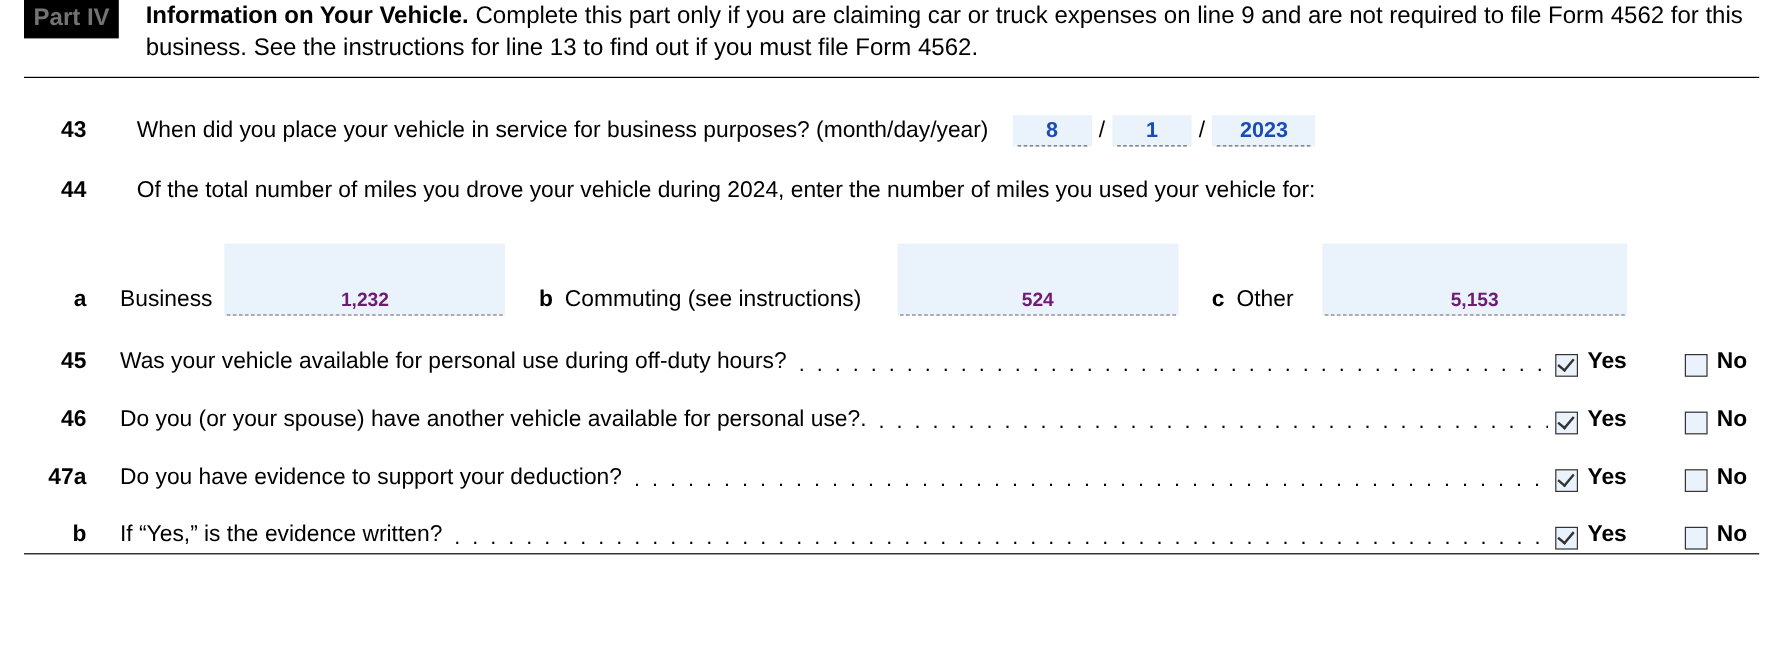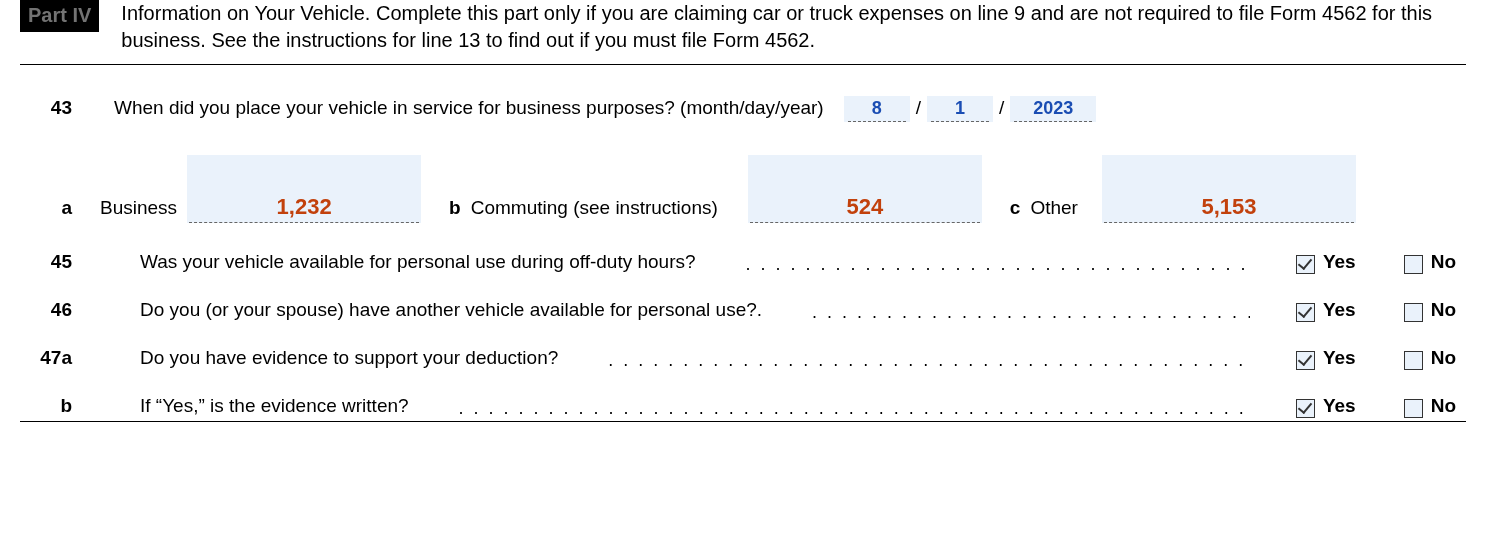--- a/index.html
+++ b/index.html
@@ -33,21 +33,21 @@
       font-size: 20px;
       margin-right: 22px;
       white-space: nowrap;
       line-height: 1.3;
     }
     .part-instructions {
       font-size: 20px;
       line-height: 1.35;
     }
     .part-instructions .title-bold {
-      font-weight: normal;
+      font-weight: bold;
     }
     .part-instructions .only-bold {
       font-weight: normal;
     }
     .line-row {
       display: flex;
       align-items: baseline;
       padding: 13px 0 13px 0;
       gap: 14px;
     }
@@ -105,38 +105,37 @@
     }
     .sub-text {
       margin-right: 10px;
     }
     .miles-field-wrap {
       background: #eaf2fb;
       display: inline-block;
       padding: 0 2px;
     }
     .miles-field {
-      color: #c2410c;
-      font-weight: bold;
-      font-size: 22px;
+      color: #701a75;
+      font-weight: bold;
+      font-size: 16px;
       text-align: center;
       border-bottom: 1px dashed #666;
       display: inline-block;
       padding: 2px 0;
       margin-top: 37px;
     }
     .mf-a { width: 230px; }
     .mf-b { width: 230px; }
     .mf-c { width: 250px; }
     .gap-20 { margin-left: 28px; }
     .yn-row {
       display: flex;
-      align-items: flex-end;
+      align-items: flex-start;
       padding: 13px 0 13px 0;
-      gap: 40px;
     }
     .yn-question {
       font-size: 19px;
       white-space: nowrap;
     }
     .dots {
       flex: 1;
       overflow: hidden;
       white-space: nowrap;
       margin: 0 6px 0 10px;
@@ -213,20 +212,26 @@
           <span class="date-field date-day">1</span>
         </span>
         <span class="date-sep">/</span>
         <span class="date-field-wrap">
           <span class="date-field date-year">2023</span>
         </span>
       </span>
     </div>
   </div>
 
+  <div class="line-row">
+    <div class="line-num">44</div>
+    <div class="line-content">
+      <span class="q-text">Of the total number of miles you drove your vehicle during 2024, enter the number of miles you used your vehicle for:</span>
+    </div>
+  </div>
 
   <div class="miles-row">
     <div class="line-num">a</div>
     <div class="line-content">
       <span class="sub-text">Business</span>
       <span class="miles-field-wrap">
         <span class="miles-field mf-a">1,232</span>
       </span>
 
       <span class="sub-label gap-20">b</span>

